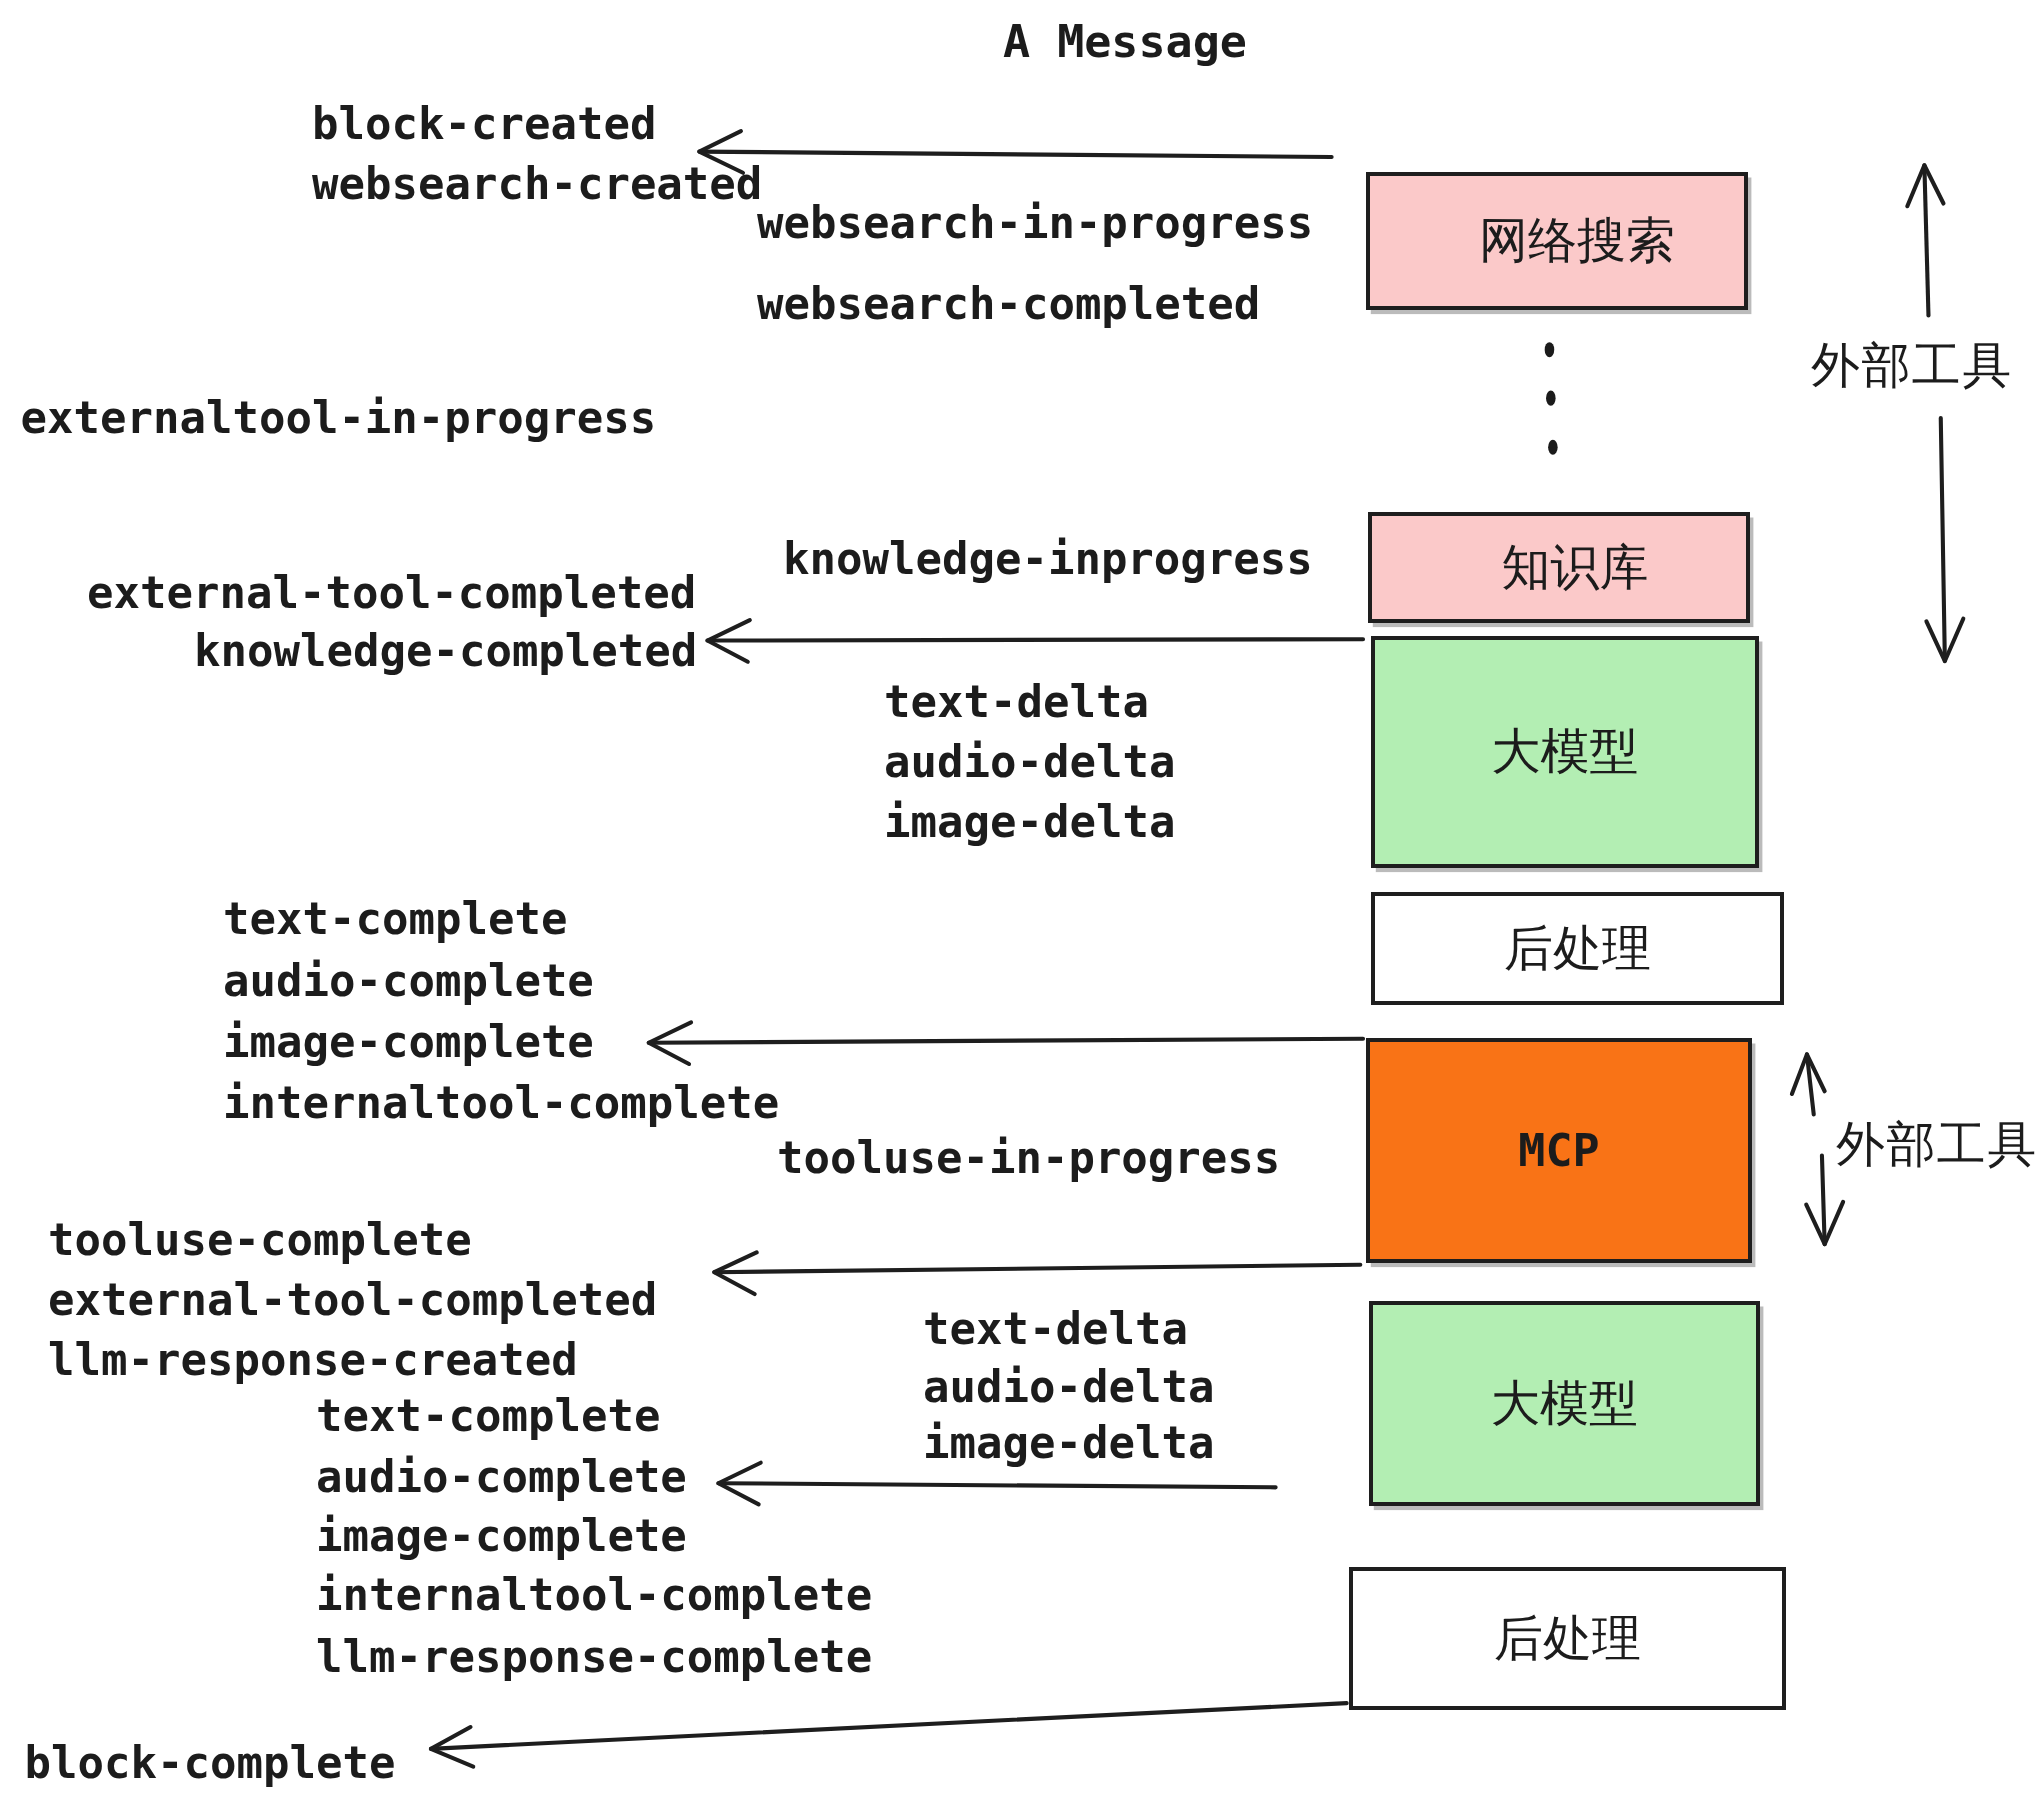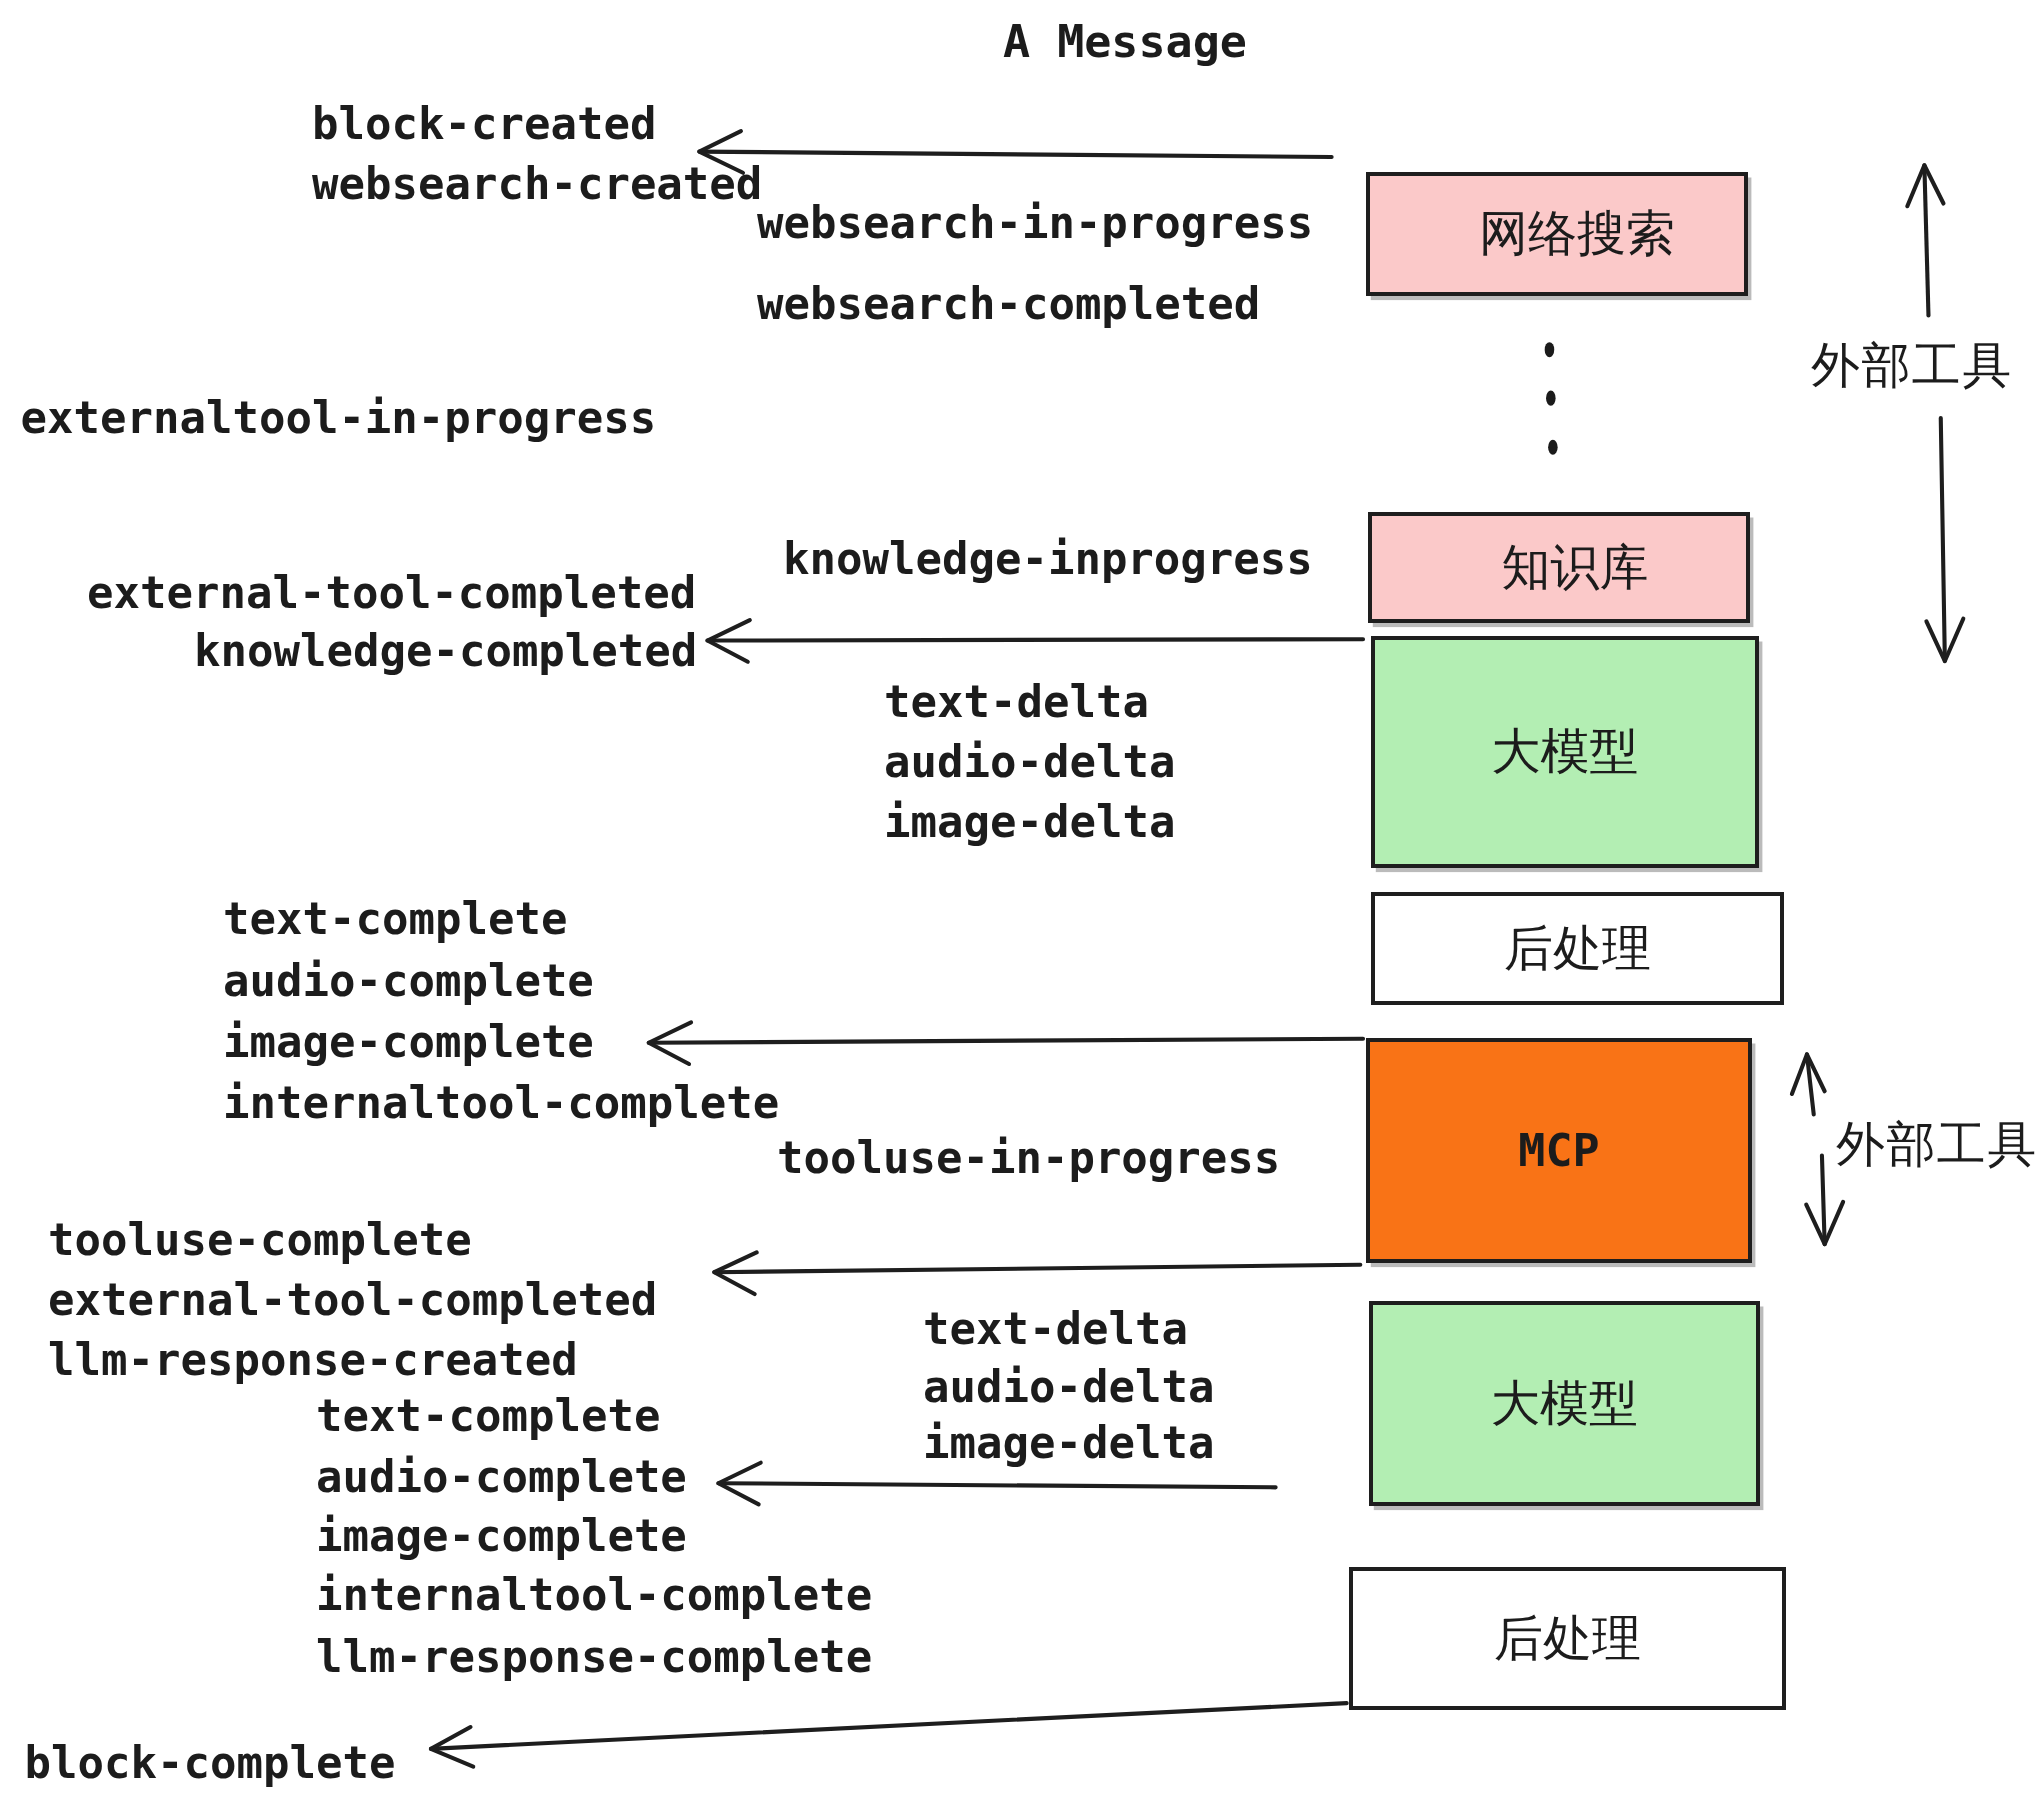--- a/index.html
+++ b/index.html
@@ -122,21 +122,21 @@
     <g>
       <path class="stroke" d="M2656 1632 L2646 1544"></path>
       <path class="stroke" d="M2624 1602 L2646 1544 L2672 1598"></path>
     </g>
     <g>
       <path class="stroke" d="M2668 1692 L2672 1822"></path>
       <path class="stroke" d="M2645 1764 L2672 1822 L2699 1760"></path>
     </g>
   </svg>
 
-  <div class="box" style="left: 1366px; top: 172px; width: 382px; height: 124px; background: rgb(251, 201, 201); padding-left: 40px;">网络搜索</div>
+  <div class="box" style="left: 1366px; top: 172px; width: 382px; height: 138px; background: rgb(251, 201, 201); padding-left: 40px;">网络搜索</div>
 
   <div class="box" style="left: 1368px; top: 512px; width: 382px; height: 111px; background: rgb(251, 201, 201); padding-left: 32px;">知识库</div>
 
   <div class="box" style="left: 1371px; top: 636px; width: 388px; height: 232px; background: rgb(179, 238, 179);">大模型</div>
 
   <div class="box white" style="left: 1371px; top: 892px; width: 413px; height: 113px; background: rgb(255, 255, 255);">后处理</div>
 
   <div class="box mono-label" style="left: 1366px; top: 1038px; width: 386px; height: 225px; background: #f97316;">MCP</div>
 
   <div class="box" style="left: 1369px; top: 1301px; width: 391px; height: 205px; background: rgb(179, 238, 179);">大模型</div>

